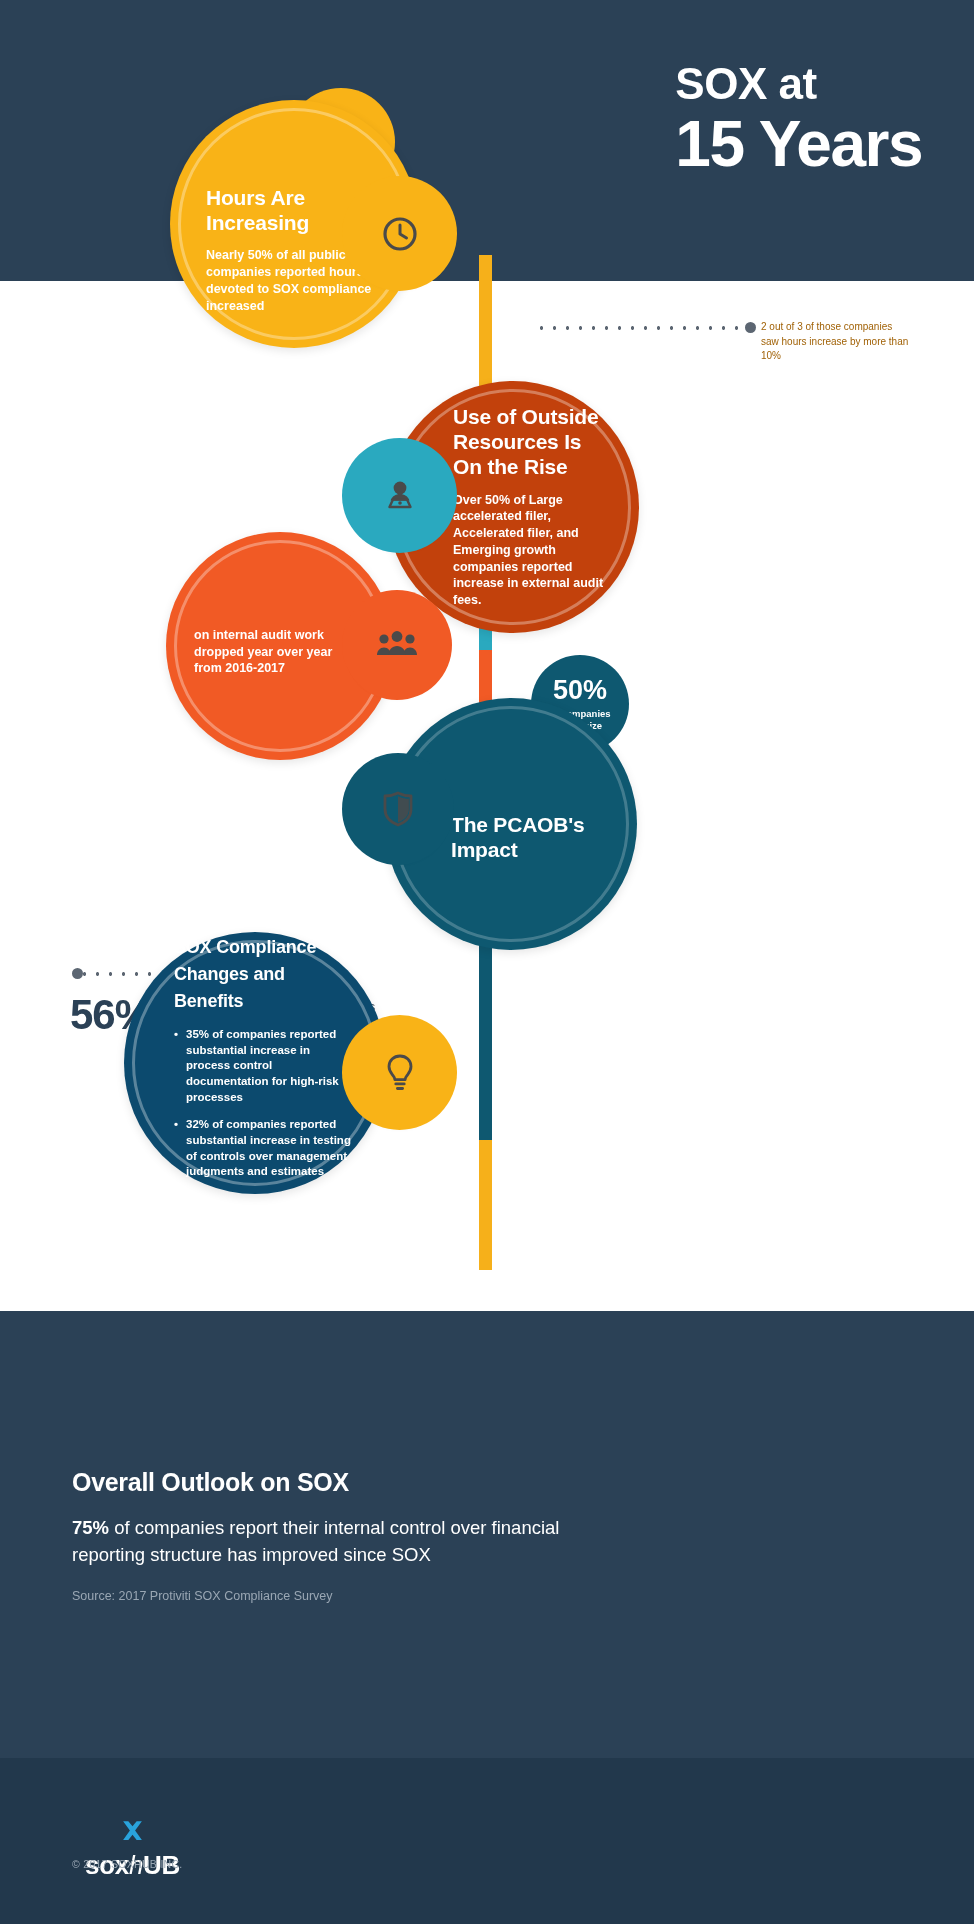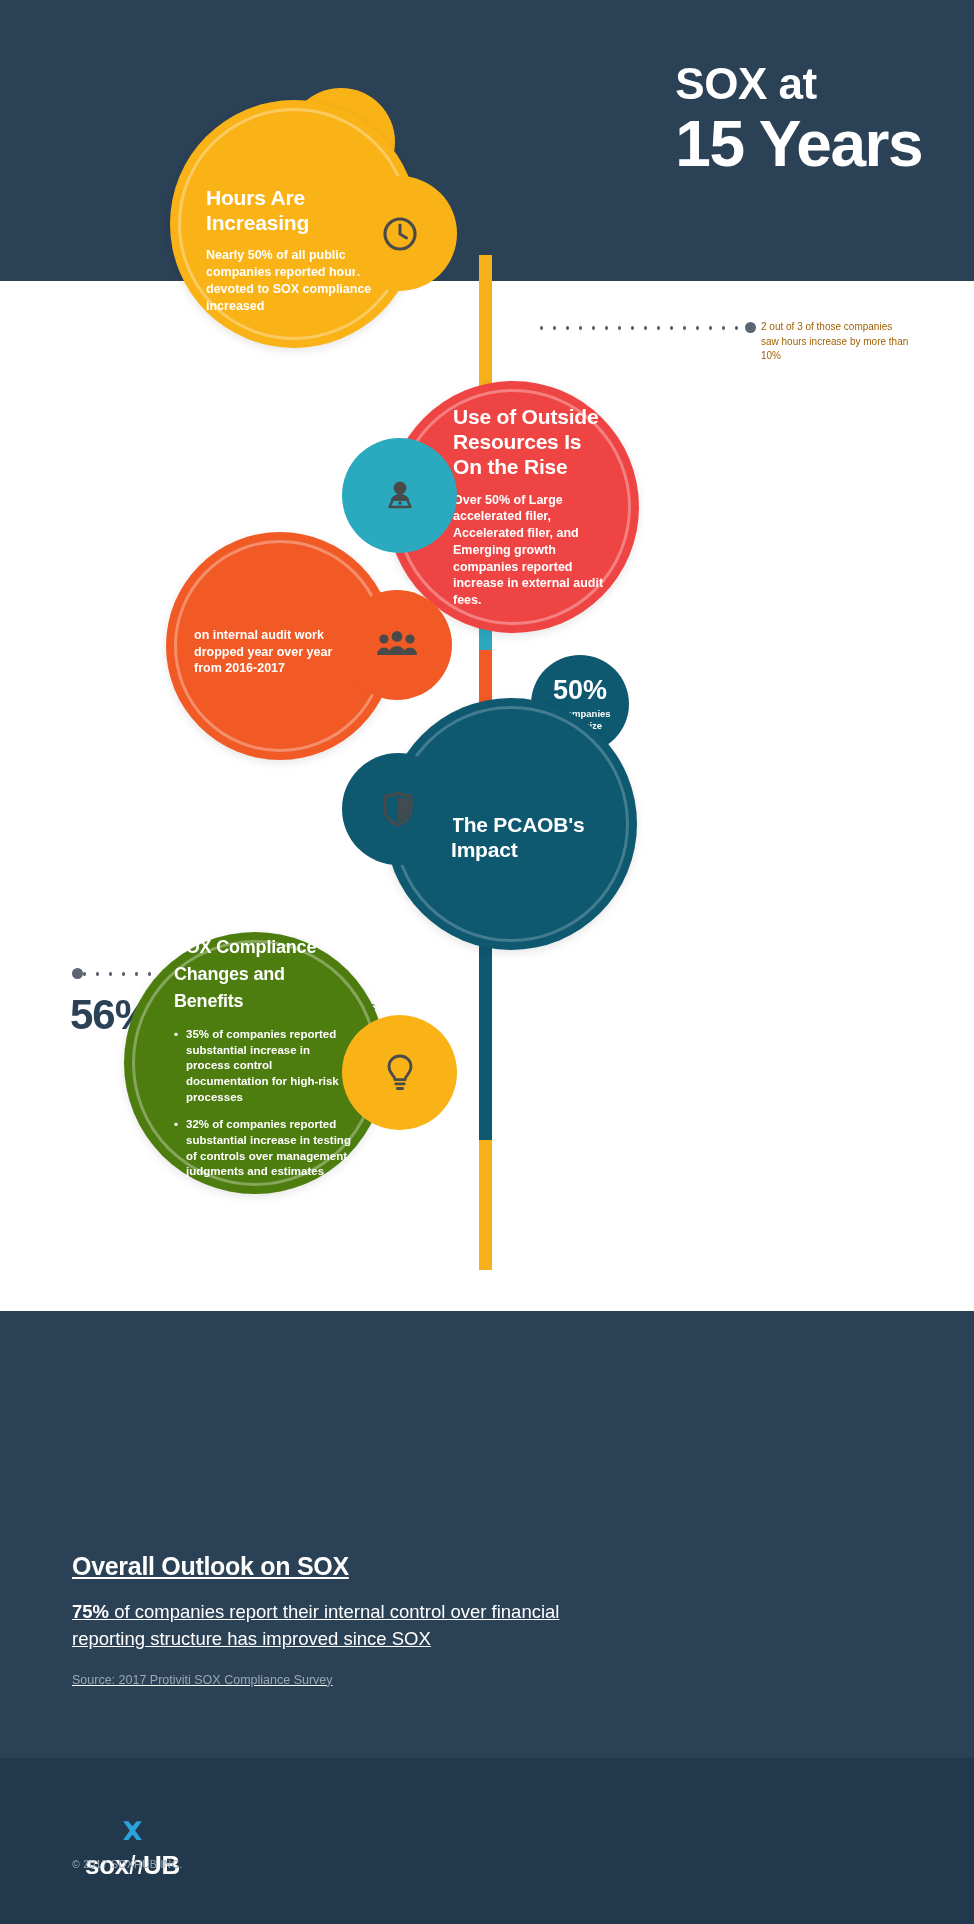--- a/index.html
+++ b/index.html
@@ -76,21 +76,21 @@
     text-align: center; color: #fff;
     display:flex; flex-direction:column; align-items:center; justify-content:center;
     position: absolute;
   }
   .stat-num { font-size: 27px; font-weight: bold; line-height: 1; }
   .stat-lbl { font-size: 9.5px; font-weight: 600; line-height: 1.18; margin-top: 4px; }
 
   
   .c-outside {
     left: 387px; top: 381px; width: 252px; height: 252px;
-    background: #ef4444;
+    background: #c2410c;
     box-shadow: 0 3px 10px rgba(0,0,0,0.10);
   }
   .c-outside .body { padding: 0 24px 0 66px; }
 
   
   .c-external {
     left: 166px; top: 532px; width: 228px; height: 228px;
     background: #f15a25;
     box-shadow: 0 3px 10px rgba(0,0,0,0.10);
   }
@@ -109,21 +109,21 @@
     left: 531px; top: 655px; width: 98px; height: 98px;
     background: #0e5870; border-radius: 50%;
     text-align: center; color: #fff;
     display:flex; flex-direction:column; align-items:center; justify-content:center;
     position: absolute;
   }
 
   
   .c-benefits {
     left: 124px; top: 932px; width: 262px; height: 262px;
-    background: #4d7c0f;
+    background: #0c4a6e;
     box-shadow: 0 3px 10px rgba(0,0,0,0.10);
   }
   .c-benefits .body { padding: 0 30px 0 50px; }
   .c-benefits .bub-title { font-size: 18px; line-height: 1.5; }
   .bullets { margin-top: 12px; }
   .bullet { display: flex; gap: 8px; font-size: 11.5px; line-height: 1.36; font-weight: 600; margin-bottom: 12px; }
   .bullet .dot { flex: 0 0 auto; line-height: 1.36; }
   .bullet b { font-weight: bold; }
 
   
@@ -160,21 +160,21 @@
     color: #a16207; font-size: 10px; line-height: 1.45;
   }
   .callout-left {
     position: absolute; left: 70px; top: 995px; width: 330px;
     display: flex; align-items: flex-start; gap: 14px;
   }
   .big56 { font-size: 42px; font-weight: bold; color: #2b4156; line-height: 0.95; letter-spacing: -1px; }
   .callout-left .txt { color: #3c4b5a; font-size: 13.5px; line-height: 1.45; padding-top: 2px; }
 
   
-  .outlook { position: absolute; left: 72px; top: 1552px; color: #ffffff; text-decoration: underline; }
+  .outlook { position: absolute; left: 72px; top: 1468px; color: #ffffff; }
   .outlook h2 { font-size: 25px; font-weight: bold; letter-spacing: -0.3px; }
   .outlook p  { font-size: 18.5px; line-height: 1.45; margin-top: 18px; font-weight: 400; max-width: 560px;}
   .outlook p b { font-weight: bold; }
   .source { font-size: 12.5px; color: #9aa7b4; margin-top: 20px; }
 
   
   .footer-logo { position: absolute; left: 85px; top: 1818px; display: flex; align-items: center; gap: 7px; flex-direction: column; }
   .logo-mark { width: 25px; height: 25px; }
   .logo-text { font-size: 26px; letter-spacing: -0.3px; color: #ffffff; font-weight: bold; }
   .logo-text .it { font-style: italic; font-weight: 500; }

